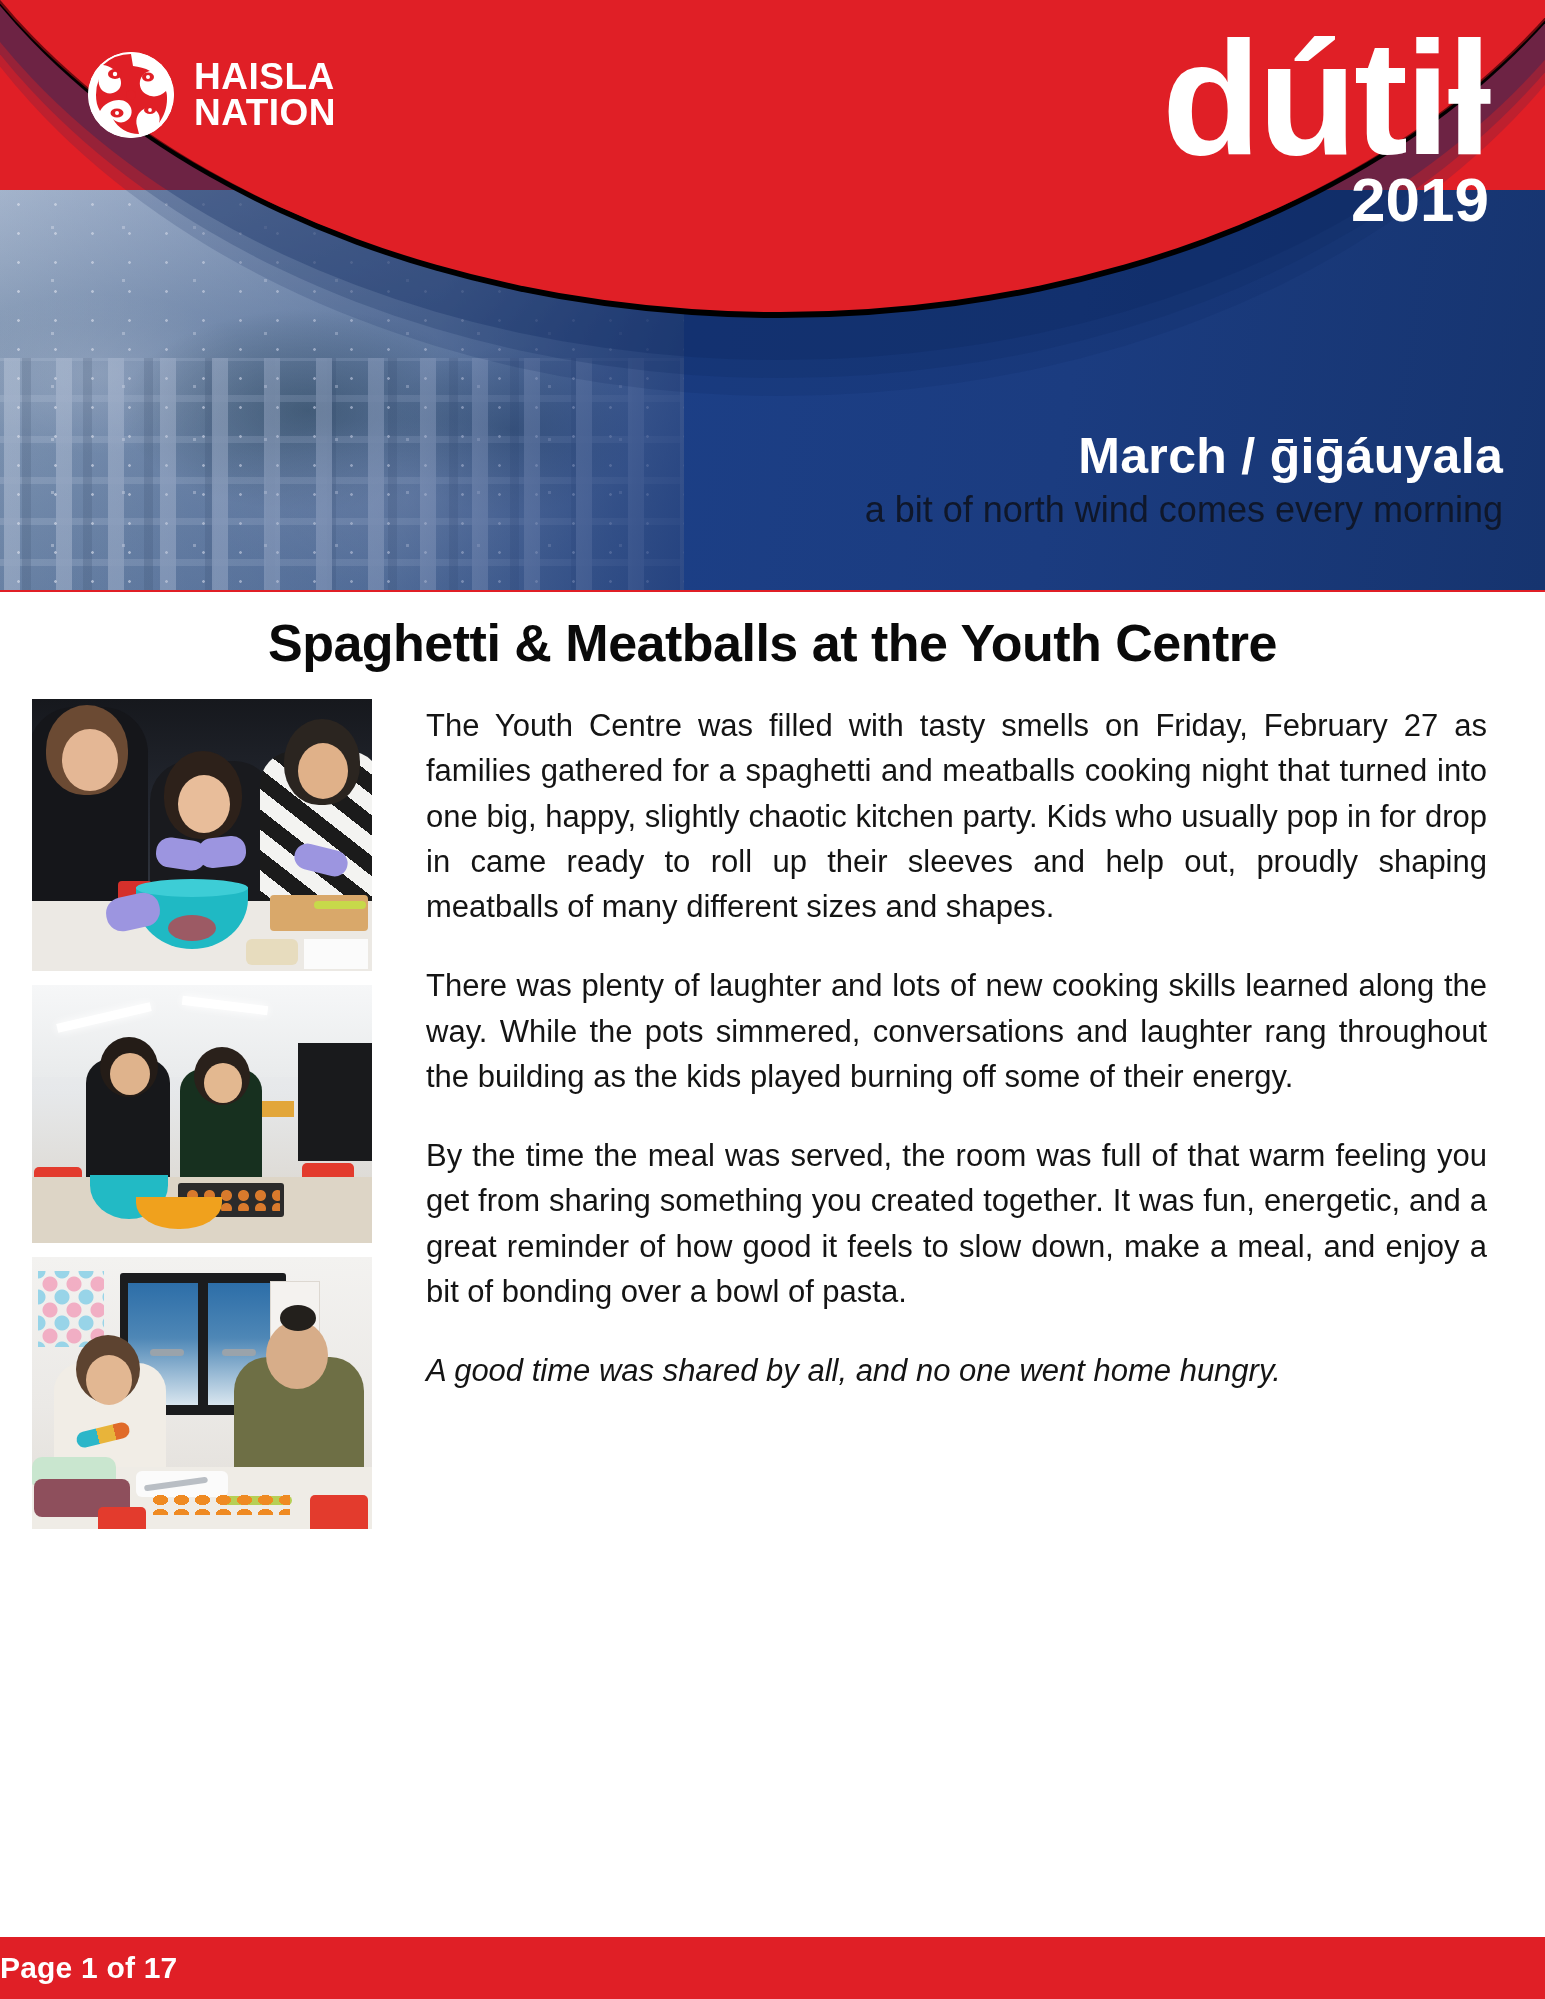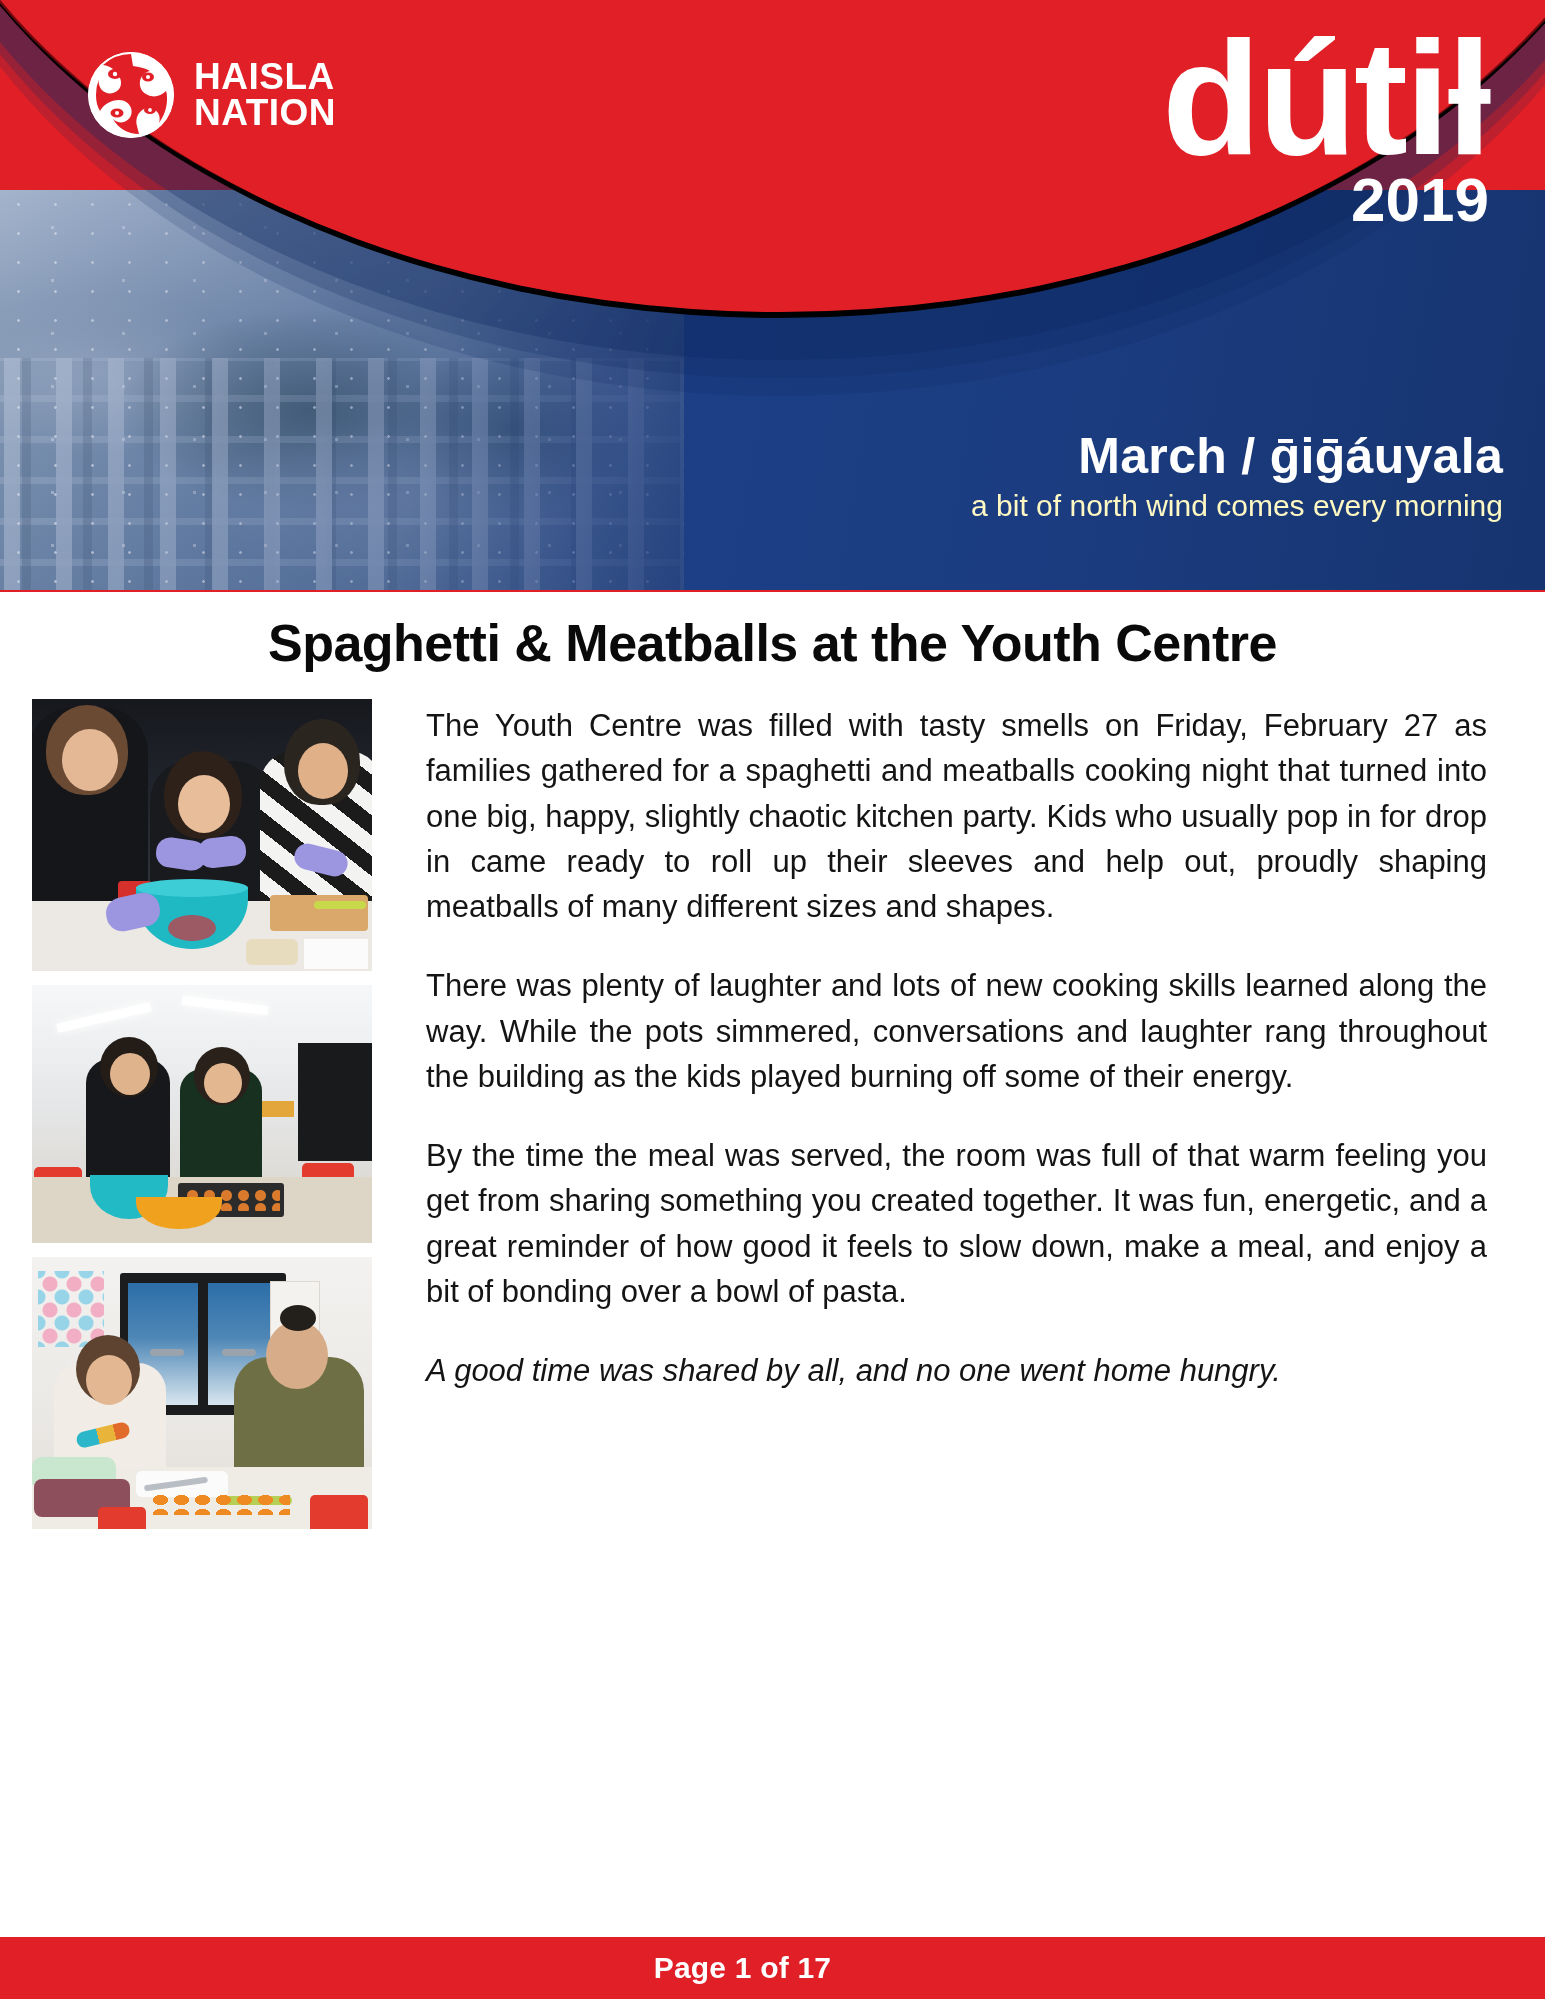--- a/index.html
+++ b/index.html
@@ -167,22 +167,22 @@
     z-index: 32;
   }
   .month-title {
     color: #ffffff;
     font-size: 50px;
     font-weight: 700;
     line-height: 1.12;
     letter-spacing: .3px;
   }
   .month-sub {
-    color: #fef9c3;
-    font-size: 30px;
+    color: #0f172a;
+    font-size: 36px;
     font-weight: 400;
     line-height: 1.2;
     margin-top: 4px;
   }
 
   
   .article {
     position: absolute;
     left: 0; top: 592px;
     width: 1545px;
@@ -326,21 +326,21 @@
 
   
   .footer {
     position: absolute;
     left: 0; bottom: 0;
     width: 1545px;
     height: 62px;
     background: #e01f26;
     display: flex;
     align-items: center;
-    justify-content: center;
+    justify-content: flex-start;
   }
   .footer-page {
     color: #ffffff;
     font-size: 30px;
     font-weight: 700;
     padding-right: 60px;
     letter-spacing: .2px;
   }
 </style>
 </head>

